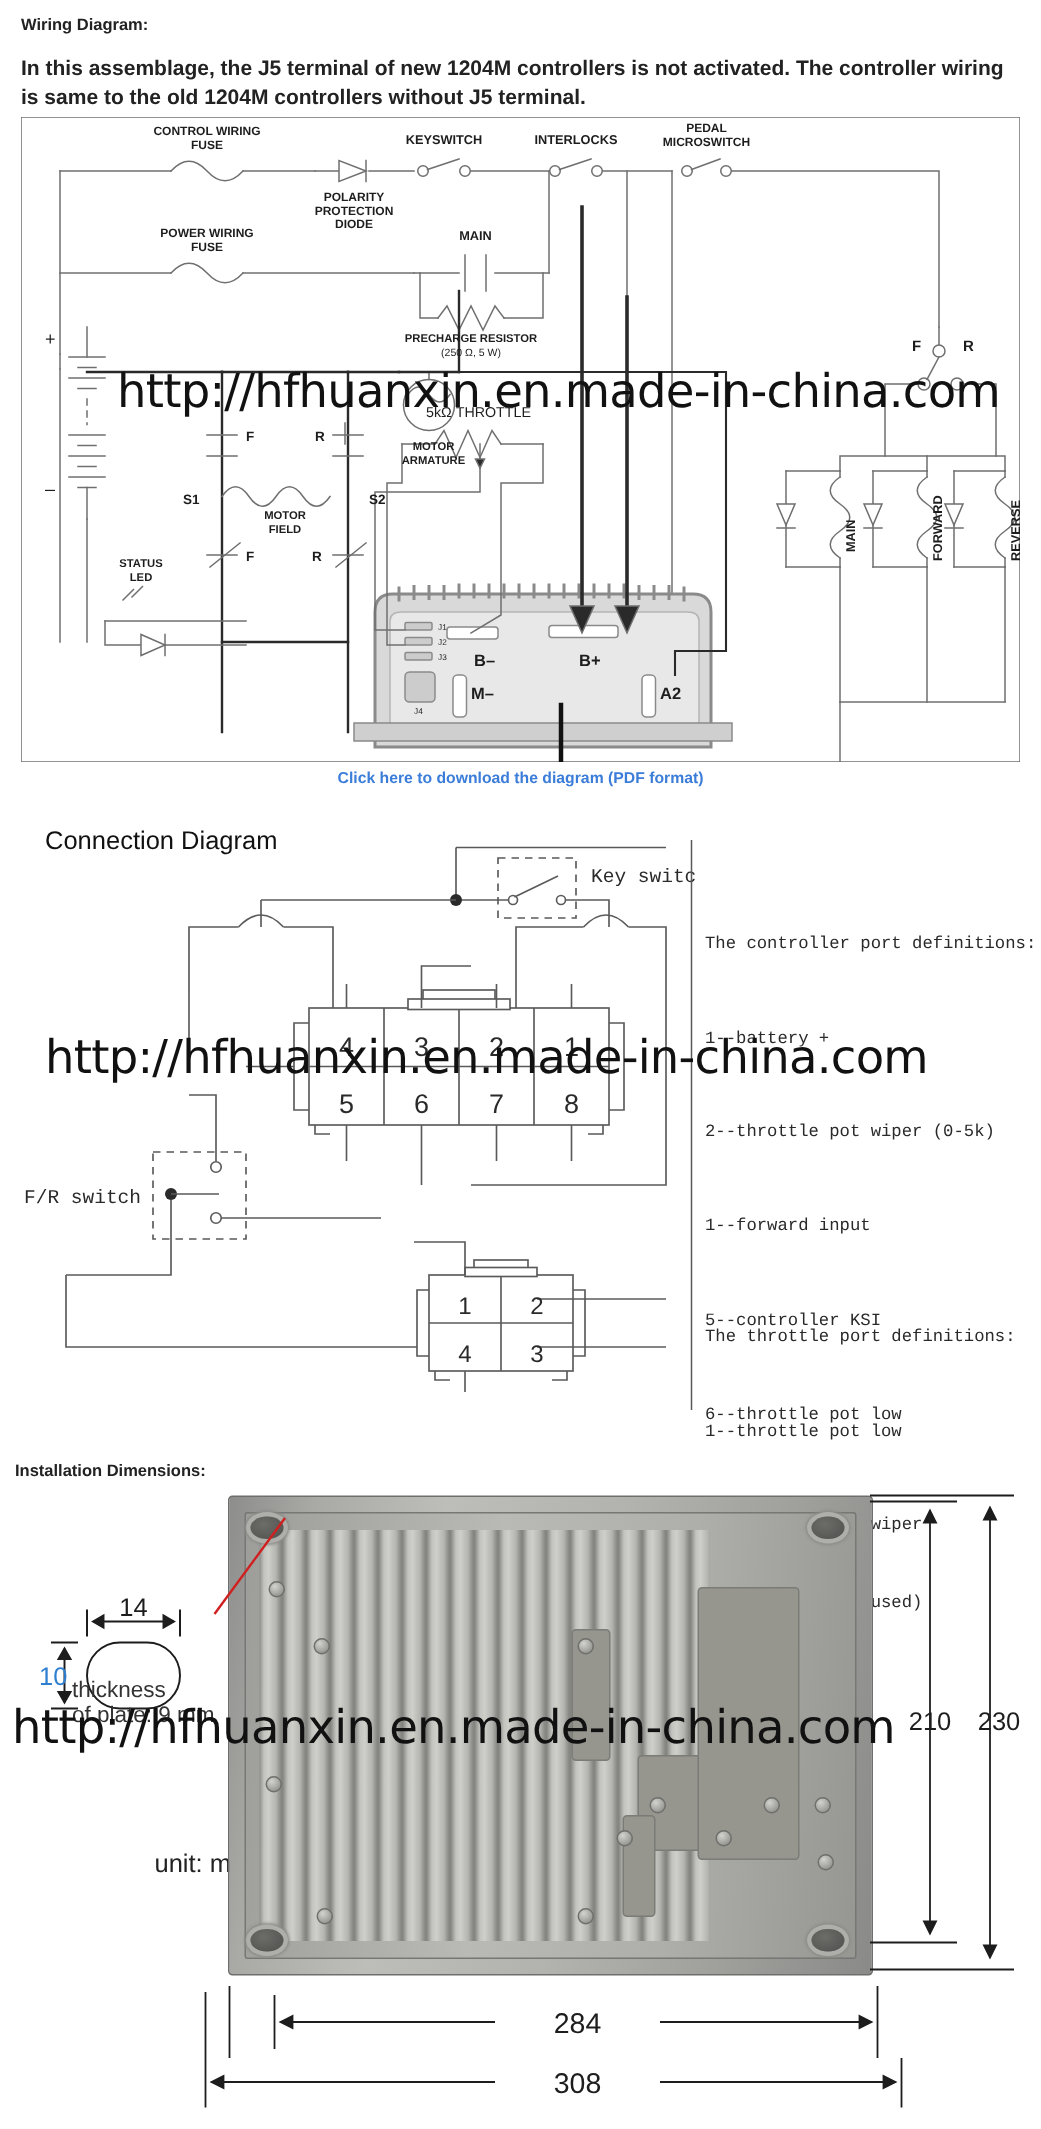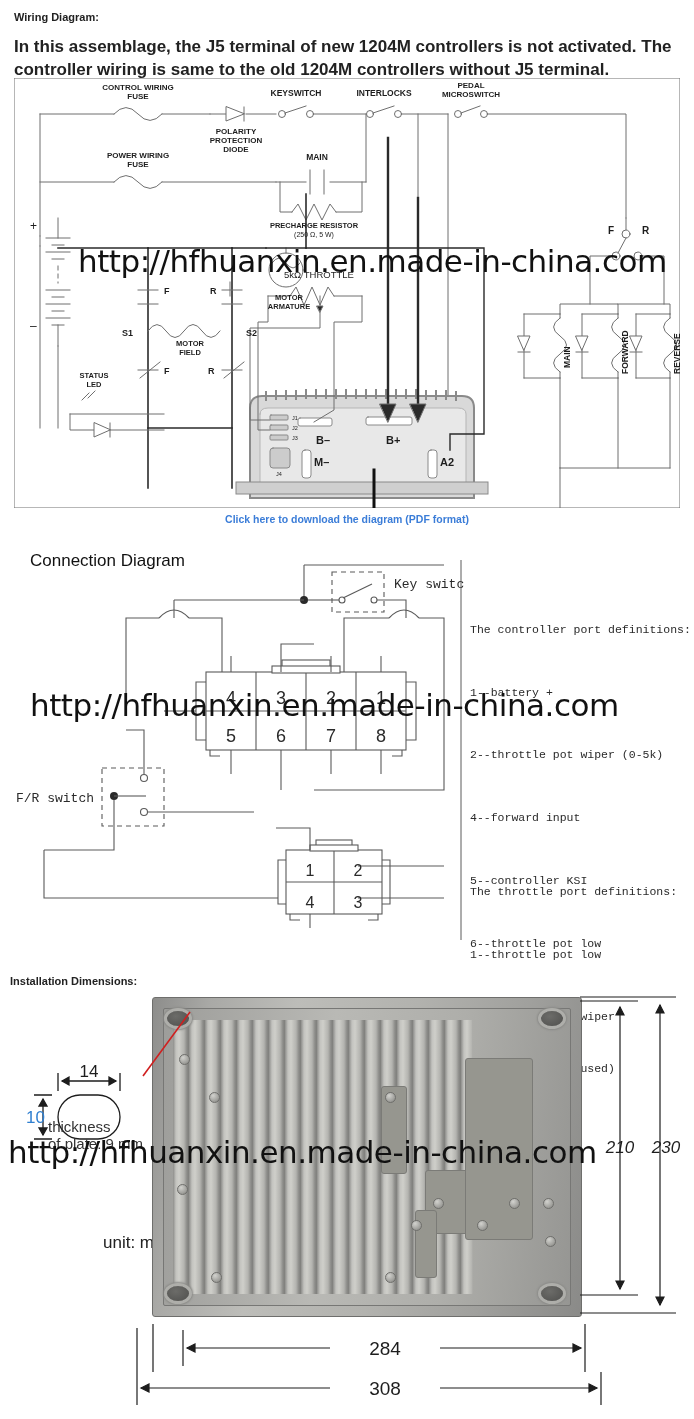--- a/index.html
+++ b/index.html
@@ -6,21 +6,21 @@
   html,body{margin:0;padding:0;}
   body{
     width:694px;height:1419px;background:#fff;
     font-family:"Liberation Sans",sans-serif;
     color:#1a1a1a;position:relative;overflow:hidden;
   }
   .page{position:relative;width:676px;height:1419px;}
 
   
   .sec-title{font-size:11px;font-weight:bold;color:#222;}
-  .body-text{font-size:17px;font-weight:bold;color:#222;line-height:1.35;}
+  .body-text{font-size:14px;font-weight:bold;color:#222;line-height:1.35;}
 
   #hdr-title{position:absolute;left:14px;top:11px;}
   #hdr-para{position:absolute;left:14px;top:36px;width:666px;}
 
   
   .canvas{position:absolute;}
   .canvas svg{display:block;}
 
   
   #dl-link{
@@ -434,21 +434,21 @@
   <div class="canvas" style="left:458px;top:560px;">
     <svg width="6" height="380">
         <path d="M3,0 L3,380" stroke="#5a5a5a" stroke-width="1"></path>
       </svg>
   </div>
 
   <div id="defs-ctrl" class="defs-block">
     <div>The controller port definitions:</div>
     <div>1--battery +</div>
     <div>2--throttle pot wiper (0-5k)</div>
-    <div>4--forward input</div>
+    <div>1--forward input</div>
     <div>5--controller KSI</div>
     <div>6--throttle pot low</div>
     <div>7--reverse input</div>
     <div>8--battery -(no used)</div>
   </div>
 
   <div id="defs-thr" class="defs-block">
     <div>The throttle port definitions:</div>
     <div>1--throttle pot low</div>
     <div>2--throttle pot wiper</div>
@@ -506,21 +506,21 @@
     <div class="screw" style="left:58px;top:274px;"></div>
     <div class="screw" style="left:232px;top:274px;"></div>
     <div class="screw" style="left:390px;top:200px;"></div>
     <div class="screw" style="left:392px;top:238px;"></div>
   </div>
 
   <svg id="leader" width="694" height="1419">
     <path d="M143,1076 L190,1012" stroke="#d01f1f" stroke-width="1.6" fill="none"></path>
   </svg>
 
-  <div class="canvas" style="left:580px;top:995px;font-style:italic;">
+  <div class="canvas" style="left:580px;top:995px;">
     <svg width="114" height="325" viewBox="0 0 114 325">
       <g stroke="#1d1d1d" stroke-width="1.2" fill="none">
         <path d="M0,6 L58,6 M0,300 L58,300"></path>
         <path d="M0,2 L96,2 M0,318 L96,318"></path>
         <path d="M40,12 L40,294"></path>
         <path d="M40,12 l-4,8 l8,0 Z" fill="#1d1d1d"></path>
         <path d="M40,294 l-4,-8 l8,0 Z" fill="#1d1d1d"></path>
         <path d="M80,10 L80,310"></path>
         <path d="M80,10 l-4,8 l8,0 Z" fill="#1d1d1d"></path>
         <path d="M80,310 l-4,-8 l8,0 Z" fill="#1d1d1d"></path>

